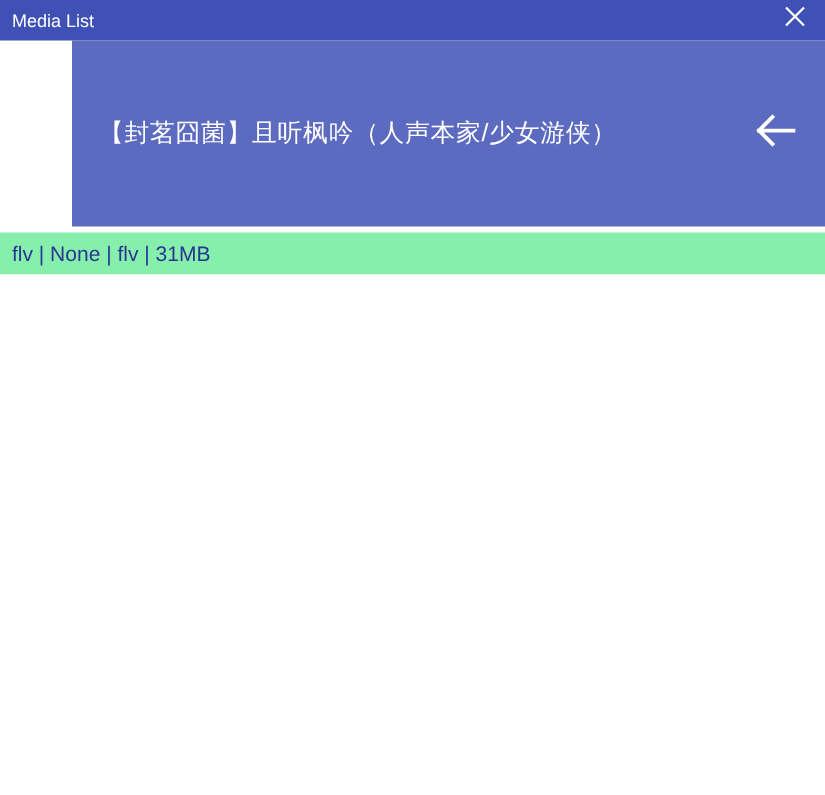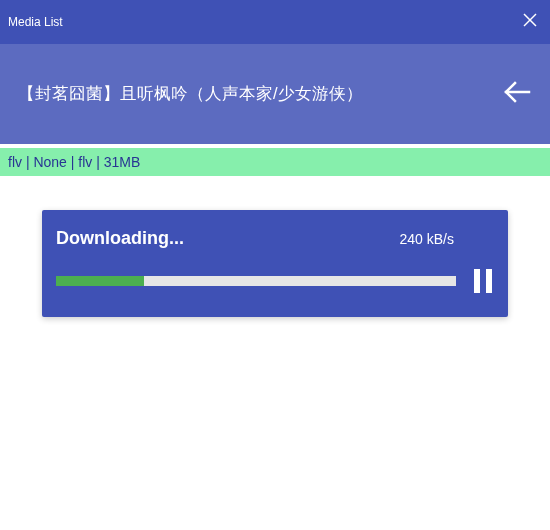--- a/index.html
+++ b/index.html
@@ -9,21 +9,21 @@
     }
     body {
       font-family: "Microsoft YaHei", "Segoe UI", Arial, sans-serif;
       width: 550px;
       height: 530px;
       background: #fff;
       overflow: hidden;
     }
     .titlebar {
       background: #3f51b5;
-      height: 44px;
+      height: 27px;
       display: flex;
       align-items: center;
       justify-content: space-between;
       padding: 0 0 0 8px;
     }
     .titlebar-title {
       color: #fff;
       font-size: 12px;
     }
     .titlebar-close {
@@ -34,25 +34,26 @@
       align-items: center;
       justify-content: center;
       cursor: pointer;
     }
     .titlebar-close svg {
       width: 14px;
       height: 14px;
     }
     .header {
       background: #5c6bc0;
-      height: 100px;
+      height: 124px;
       display: flex;
       align-items: center;
       justify-content: space-between;
       padding: 0 18px;
+      margin-left: 48px;
     }
     .header-title {
       color: #fff;
       font-size: 16.5px;
       letter-spacing: 0.5px;
     }
     .back-arrow {
       color: #fff;
       cursor: pointer;
       display: flex;
@@ -184,31 +185,14 @@
     </span>
   </div>
 </div>
 
 <div class="info-bar">
   <span>flv | None | flv | 31MB</span>
 </div>
 
 <div class="main-area">
   <div class="download-card">
-    <div class="card-body">
-      <div class="card-row">
-        <span class="downloading-label">Downloading...</span>
-        <span class="speed-label">240 kB/s</span>
-      </div>
-      <div class="progress-row">
-        <div class="progress-bar">
-          <div class="progress-fill" style="width:22%"></div>
-        </div>
-        <div class="pause-button">
-          <span style="display:flex;gap:6px;">
-            <span class="pause-bar"></span>
-            <span class="pause-bar"></span>
-          </span>
-        </div>
-      </div>
-    </div>
   </div>
 </div>
 
 </body></html>

